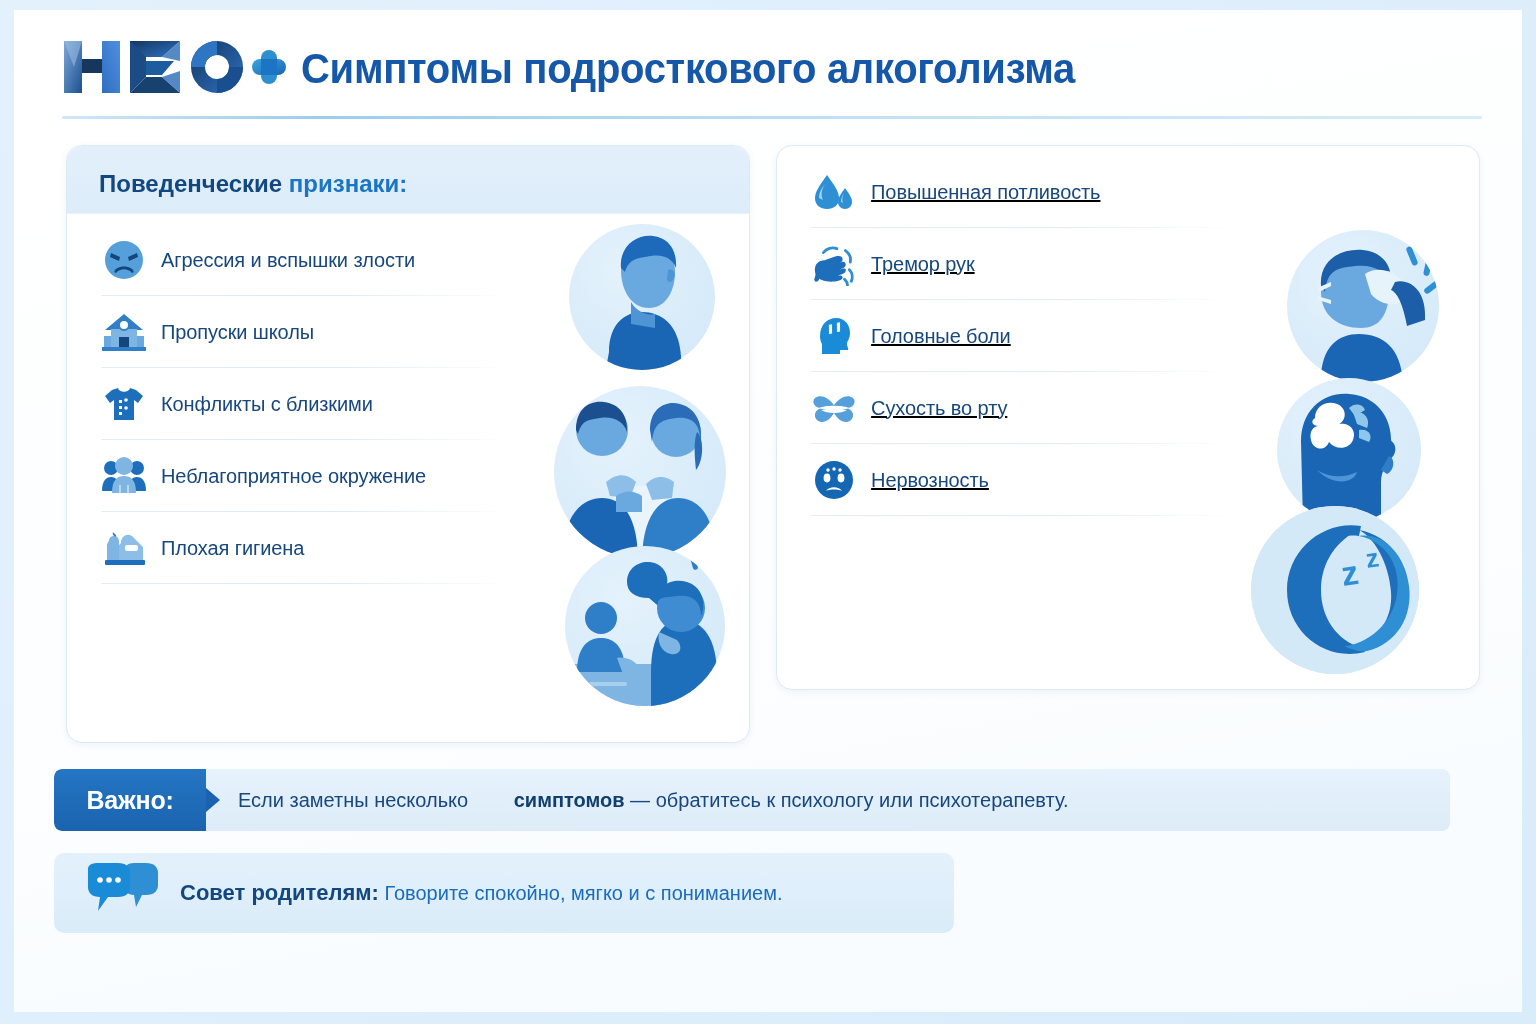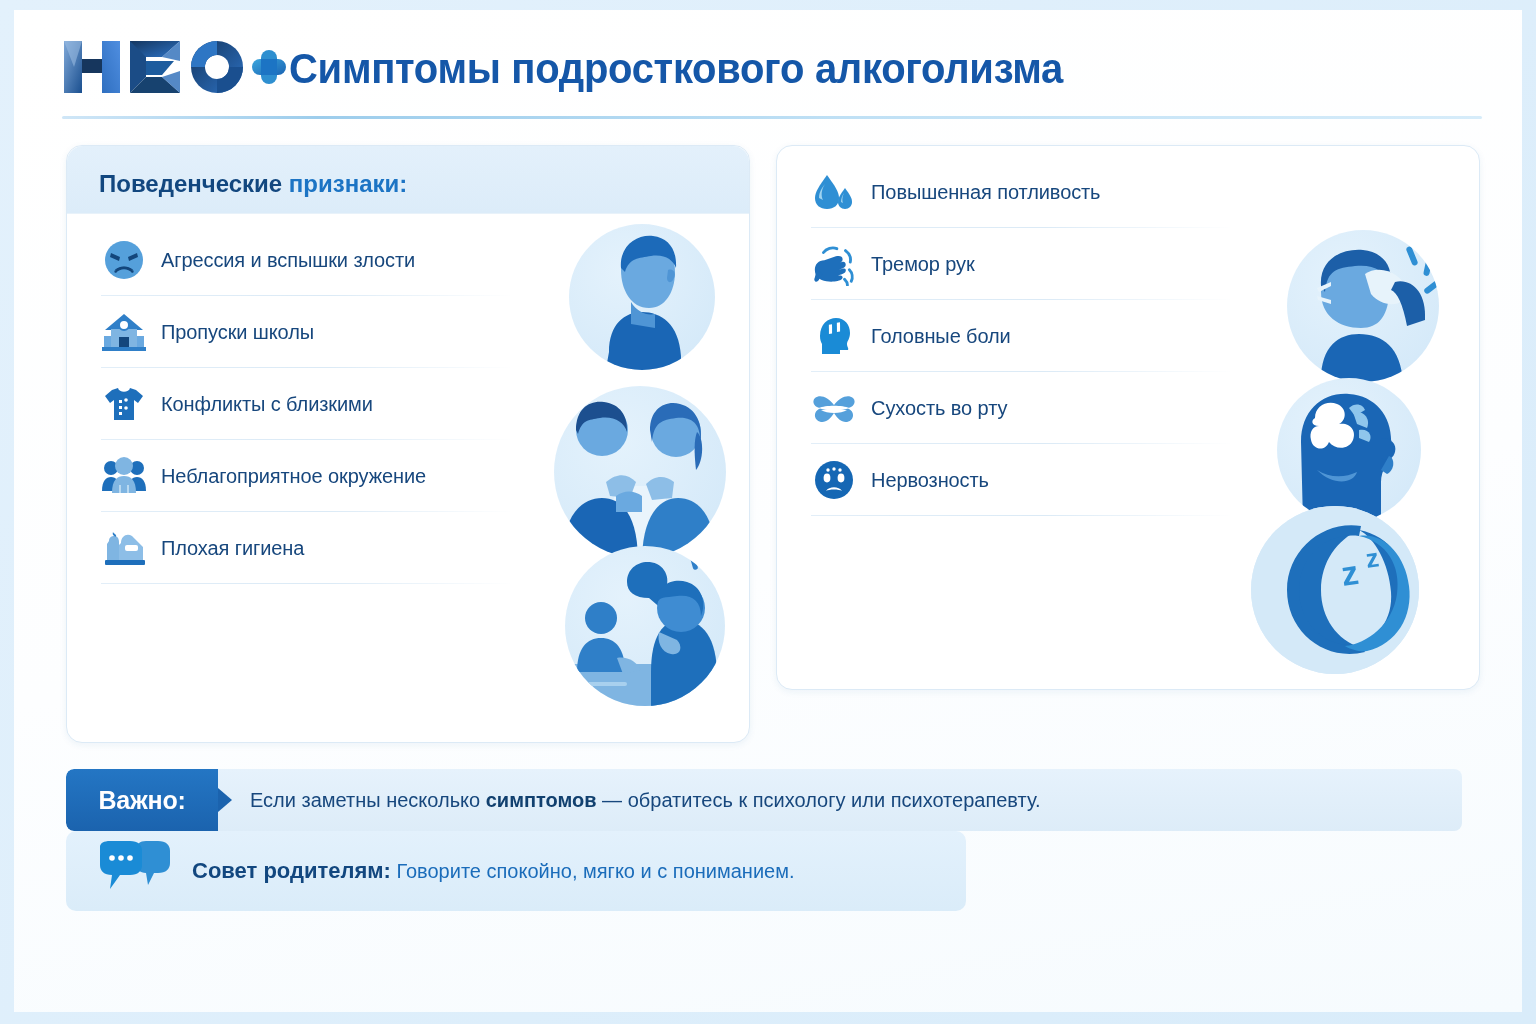--- a/index.html
+++ b/index.html
@@ -28,21 +28,21 @@
     width: 100%;
     height: 100%;
     background: linear-gradient(170deg, #ffffff 0%, #fdfeff 55%, #f6fbfe 100%);
     overflow: hidden;
   }
 
   
   .header {
     display: flex;
     align-items: center;
-    gap: 2px;
+    gap: 14px;
     padding: 22px 0 0 48px;
     height: 96px;
   }
 
   .logo {
     display: flex;
     align-items: flex-end;
     gap: 2px;
     height: 56px;
   }
@@ -105,21 +105,21 @@
 
   .row {
     display: flex;
     align-items: center;
     gap: 14px;
     padding: 0 0 0 34px;
     height: 72px;
     position: relative;
   }
   .card.left .row  { width: 460px; }
-  .card.right .row { width: 470px; }
+  .card.right .row { width: 470px; text-decoration: underline; }
 
   .row::after {
     content: "";
     position: absolute;
     left: 34px;
     right: 14px;
     bottom: 0;
     height: 1px;
     background: linear-gradient(90deg, #e2eef8 0%, #dbeaf6 55%, rgba(230,241,250,0) 100%);
   }
@@ -149,21 +149,21 @@
     background: radial-gradient(circle at 38% 32%, #e4f2fc 0%, #d6eaf9 75%, #cfe6f7 100%);
     display: flex;
     align-items: center;
     justify-content: center;
     z-index: 1;
   }
   .illus svg { display: block; }
 
   
   .banners {
-    padding: 26px 0 0 52px;
+    padding: 26px 0 0 40px;
   }
 
   .banner-important {
     position: relative;
     width: 1396px;
     height: 62px;
     background: linear-gradient(180deg, #e6f2fc 0%, #ddecf8 100%);
     border-radius: 8px;
     display: flex;
     align-items: center;
@@ -194,23 +194,24 @@
     border-bottom: 12px solid transparent;
     border-left: 14px solid #1b63ae;
   }
 
   .imp-text {
     padding-left: 32px;
     font-size: 20px;
     color: #17477d;
     white-space: nowrap;
   }
-  .imp-text b { font-weight: 700; color: #11406f; }
+  .imp-text b { font-weight: 700; color: #11406f; margin-left: 40px; }
 
   .banner-advice {
+    margin-top: 22px;
     width: 900px;
     height: 80px;
     background: linear-gradient(180deg, #e3f1fc 0%, #daecf9 100%);
     border-radius: 10px;
     display: flex;
     align-items: center;
     gap: 18px;
     padding-left: 30px;
   }
   .advice-text {

